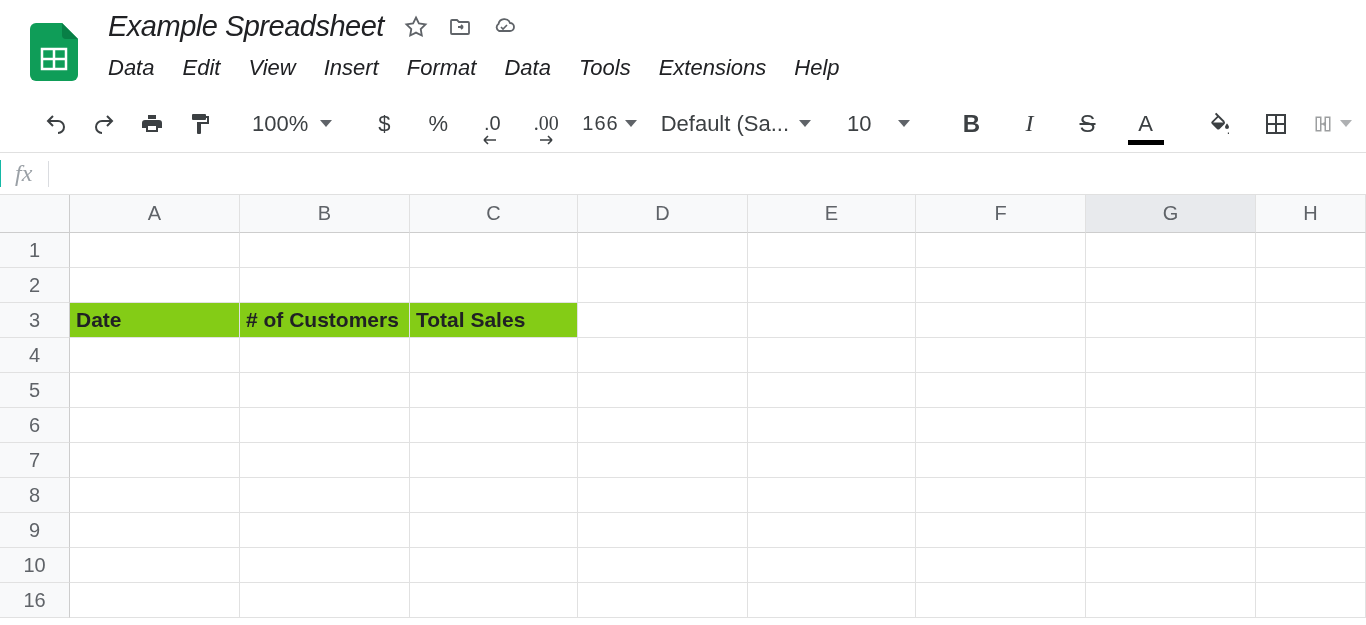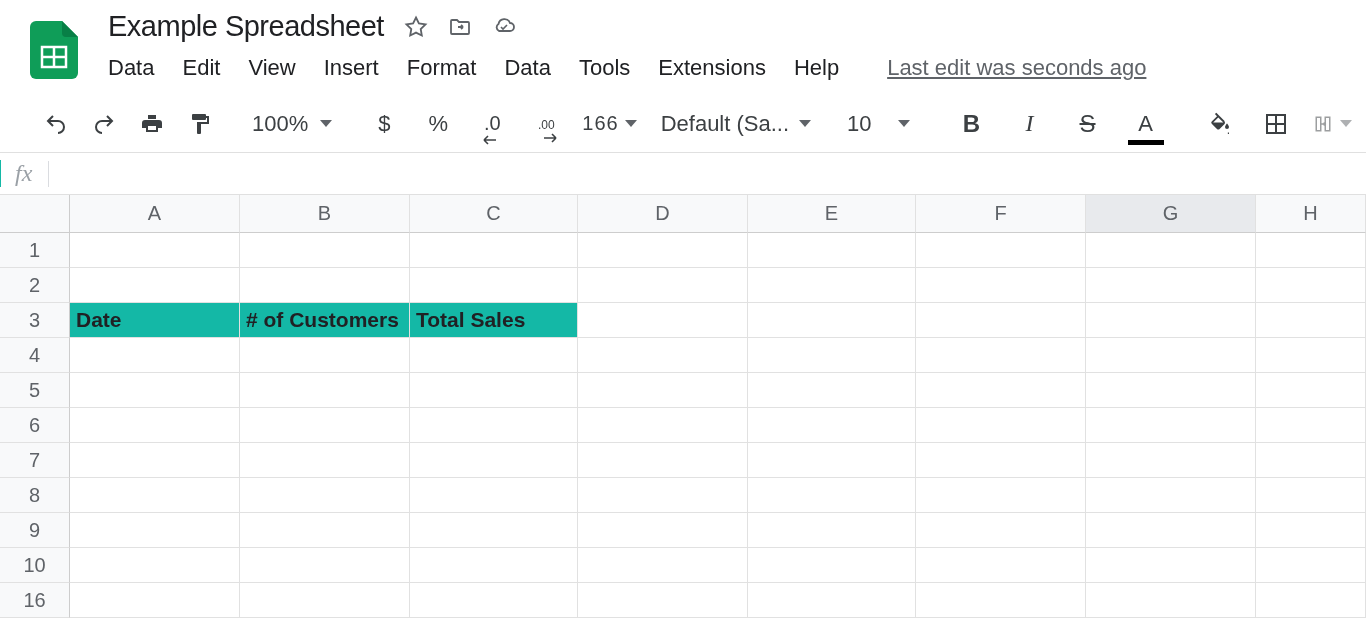--- a/index.html
+++ b/index.html
@@ -1,19 +1,19 @@
 <!DOCTYPE html>
 <html><head>
   <meta charset="utf-8">
   <style>
     * { margin: 0; padding: 0; box-sizing: border-box; }
     body { font-family: Arial, sans-serif; background: #fff; width: 1366px; height: 625px; overflow: hidden; }
 
     
-    .header { display: flex; align-items: center; padding: 10px 32px 0 30px; }
+    .header { display: flex; align-items: flex-end; padding: 10px 32px 0 30px; font-style: italic; }
     .logo { width: 48px; height: 58px; margin-right: 30px; margin-top: 8px; }
     .logo-svg { width: 48px; height: 58px; }
     .title-area { flex: 1; }
     .title-row { display: flex; align-items: center; gap: 20px; }
     .doc-title { font-size: 29px; color: #202124; letter-spacing: -0.5px; }
     .title-icon { width: 24px; height: 24px; color: #5f6368; cursor: pointer; display: flex; align-items: center; justify-content: center; }
     .menu-row { display: flex; align-items: center; gap: 28px; margin-top: 12px; font-size: 22px; color: #202124; }
     .menu-item { cursor: pointer; }
     .last-edit { color: #5f6368; text-decoration: underline; cursor: pointer; margin-left: 20px; }
 
@@ -38,21 +38,21 @@
     .fx-cell { display: flex; align-items: center; padding: 0 14px; font-size: 24px; color: #9aa0a6; font-style: italic; font-family: 'Times New Roman', serif; border-left: 1px solid #14b8a6; }
     .fx-sep { width: 1px; height: 26px; background: #dadce0; margin-left: 16px; }
 
     
     .grid { display: grid; grid-template-columns: 70px 170px 170px 168px 170px 168px 170px 170px 110px; }
     .corner { border-right: 1px solid #cdcdcd; border-bottom: 1px solid #cdcdcd; background: #f8f9fa; height: 38px; }
     .col-hdr { display: flex; align-items: center; justify-content: center; height: 38px; background: #f8f9fa; border-right: 1px solid #e1e1e1; border-bottom: 1px solid #cdcdcd; color: #5f6368; font-size: 20px; cursor: pointer; }
     .col-hdr.sel { background: #e8eaed; }
     .row-hdr { display: flex; align-items: center; justify-content: center; height: 35px; background: #f8f9fa; border-right: 1px solid #cdcdcd; border-bottom: 1px solid #e1e1e1; color: #5f6368; font-size: 20px; cursor: pointer; }
     .cell { height: 35px; border-right: 1px solid #e1e1e1; border-bottom: 1px solid #e1e1e1; display: flex; align-items: center; padding: 0 6px; font-size: 21px; cursor: cell; overflow: hidden; }
-    .cell.hdr { background: #14b8a6; font-weight: bold; color: #202124; }
+    .cell.hdr { background: #84cc16; font-weight: bold; color: #202124; }
     .cell.hdr.last { border-right: 1px solid #e1e1e1; }
   </style>
 </head>
 <body>
 
 <div class="header">
   <div class="logo">
     <svg class="logo-svg" viewBox="0 0 48 58">
       <path d="M6 0 H32 L48 16 V52 a6 6 0 0 1 -6 6 H6 a6 6 0 0 1 -6 -6 V6 a6 6 0 0 1 6 -6 Z" fill="#0f9d58"></path>
       <path d="M32 0 L48 16 H36 a4 4 0 0 1 -4 -4 Z" fill="#087f46"></path>
@@ -85,21 +85,20 @@
     <div class="menu-row">
       <span class="menu-item">Data</span>
       <span class="menu-item">Edit</span>
       <span class="menu-item">View</span>
       <span class="menu-item">Insert</span>
       <span class="menu-item">Format</span>
       <span class="menu-item">Data</span>
       <span class="menu-item">Tools</span>
       <span class="menu-item">Extensions</span>
       <span class="menu-item">Help</span>
-      <span class="last-edit">Last edit was seconds ago</span>
     </div>
   </div>
 </div>
 
 <div class="toolbar">
   <div class="tb-group">
     <div class="tb-btn">
       <svg class="tb-icon" viewBox="0 0 24 24" fill="none" stroke="#3c4043" stroke-width="2">
           <path d="M9 14l-5-5 5-5"></path>
           <path d="M4 9h10a6 6 0 0 1 0 12"></path>
@@ -136,21 +135,21 @@
         <span style="font-size:22px;">%</span>
       </div>
     <div class="tb-btn">
       <div style="position:relative;"><span style="font-size:20px;">.0</span>
         <svg style="position:absolute;left:-2px;bottom:-10px;" width="18" height="10" viewBox="0 0 18 10">
             <path d="M14 5H2m0 0 4-4M2 5l4 4" stroke="#3c4043" stroke-width="1.6" fill="none"></path>
           </svg>
       </div>
     </div>
     <div class="tb-btn">
-      <div style="position:relative;"><span style="font-size:12px;">.00</span>
+      <div style="position:relative;"><span style="font-size:20px;font-family:Liberation Serif, serif;">.00</span>
         <svg style="position:absolute;left:4px;bottom:-10px;" width="18" height="10" viewBox="0 0 18 10">
             <path d="M2 5h12m0 0-4-4m4 4-4 4" stroke="#3c4043" stroke-width="1.6" fill="none"></path>
           </svg>
       </div>
     </div>
     <div class="tb-btn" style="gap:6px;">
       <span style="font-size:20px;letter-spacing:1px;">166</span>
       <span class="caret"></span>
     </div>
   </div>

